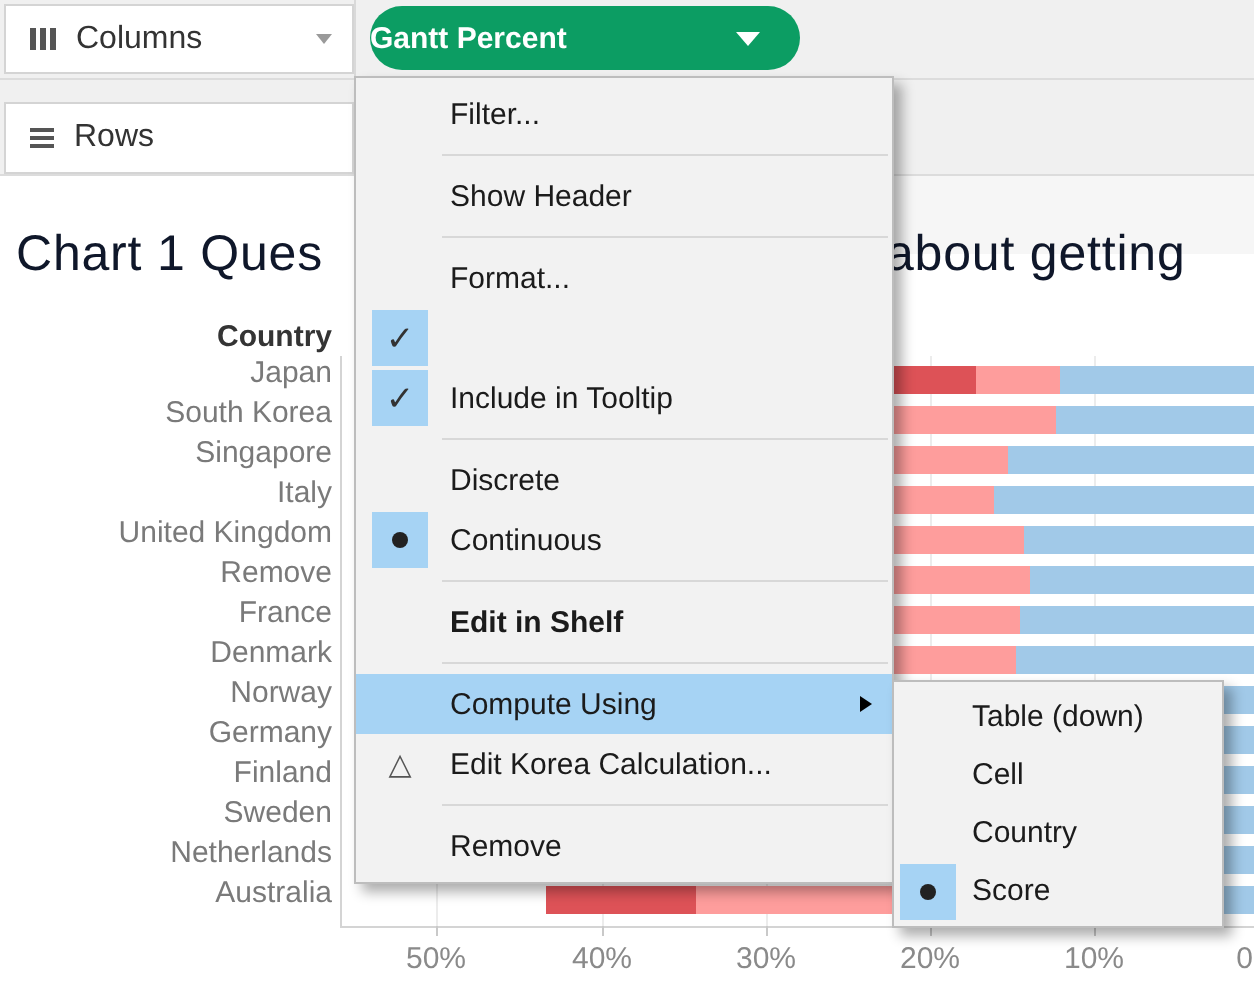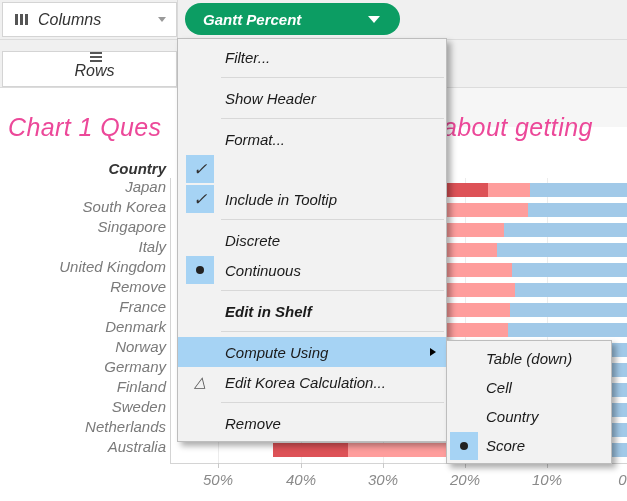--- a/index.html
+++ b/index.html
@@ -1,49 +1,49 @@
 <!DOCTYPE html>
 <html><head>
 <meta charset="utf-8">
 <style>
   html,body{margin:0;padding:0;background:#fff;}
   #app{position:relative;width:627px;height:501px;overflow:hidden;
-       font-family:"Liberation Sans",sans-serif;background:#fff;font-style:italic;}
+       font-family:"Liberation Sans",sans-serif;background:#fff;}
 
   
   .shelf-row1{position:absolute;left:0;top:0;width:627px;height:40px;
               background:#f0f0f0;border-bottom:1px solid #dcdcdc;box-sizing:border-box;}
   .shelf-row2{position:absolute;left:0;top:40px;width:627px;height:48px;
               background:#f0f0f0;border-bottom:1px solid #dcdcdc;box-sizing:border-box;}
   .shelf-row2-inner{position:absolute;left:178px;top:47px;width:449px;height:40px;
               background:#f6f6f6;border-top:1px solid #dcdcdc;box-sizing:border-box;}
   .shelf-vdiv{position:absolute;left:177px;top:0;width:1px;height:88px;background:#d9d9d9;}
   .shelf-box{position:absolute;background:#fff;border:1px solid #d4d4d4;box-sizing:border-box;
              display:flex;align-items:center;}
   .shelf-box.columns{left:2px;top:2px;width:175px;height:35px;}
-  .shelf-box.rows{left:2px;top:51px;width:175px;height:36px;flex-direction:column;}
+  .shelf-box.rows{left:2px;top:51px;width:175px;height:36px;}
   .shelf-label{font-size:16px;color:#333;margin-left:10px;}
   .icon-cols{display:flex;gap:2px;margin-left:12px;}
   .icon-cols i{display:block;width:3px;height:11px;background:#555;}
   .icon-rows{display:flex;flex-direction:column;gap:2px;margin-left:12px;}
   .icon-rows i{display:block;width:12px;height:2px;background:#555;}
   .shelf-caret{margin-left:auto;margin-right:10px;width:0;height:0;
                border-left:4px solid transparent;border-right:4px solid transparent;
                border-top:5px solid #9a9a9a;}
 
   
   .pill{position:absolute;left:185px;top:3px;width:215px;height:32px;border-radius:16px;
         display:flex;align-items:center;box-sizing:border-box;}
-  .pill-label{color:#fff;font-size:15px;font-weight:bold;margin-left:18px;}
+  .pill-label{color:#fff;font-size:15px;font-weight:bold;}
   .pill-caret{margin-left:auto;margin-right:20px;width:0;height:0;
               border-left:6px solid transparent;border-right:6px solid transparent;
               border-top:7px solid #fff;}
 
   
-  .title-frag{position:absolute;top:113px;font-size:25px;color:#ec4899;white-space:nowrap;letter-spacing:.4px;}
+  .title-frag{position:absolute;top:113px;font-size:25px;color:#0f172a;white-space:nowrap;letter-spacing:.4px;}
   .col-header{position:absolute;left:0;top:160px;width:166px;text-align:right;
               font-size:15px;font-weight:bold;color:#343434;}
   #country-labels{position:absolute;left:0;top:177px;width:166px;}
   .country-label{height:20px;line-height:20px;text-align:right;font-size:15px;color:#7a7a7a;white-space:nowrap;}
   .axis-vline{position:absolute;left:170px;top:178px;width:1px;height:285px;background:#d4d4d4;}
   .axis-hline{position:absolute;left:170px;top:463px;width:457px;height:1px;background:#d4d4d4;}
   .gridline{position:absolute;top:178px;width:1px;height:285px;background:#ececec;}
   .tick{position:absolute;top:463px;width:1px;height:5px;background:#c9c9c9;}
   .tick-label{position:absolute;top:471px;width:60px;text-align:center;font-size:15px;color:#8a8a8a;}
   .bar-seg{position:absolute;height:14px;}

